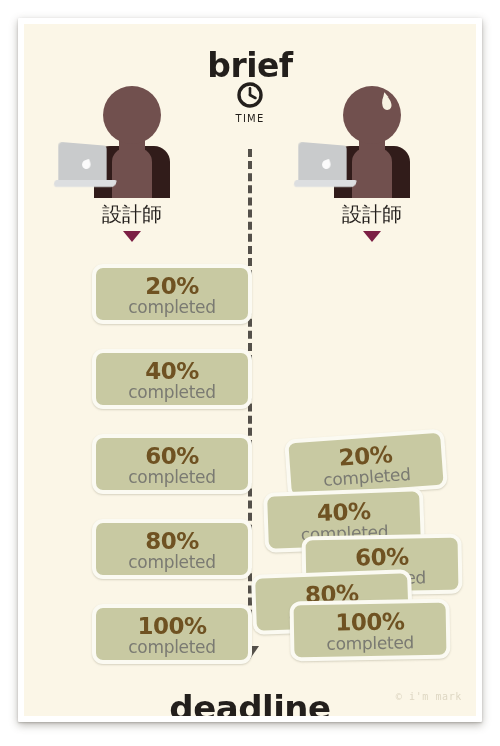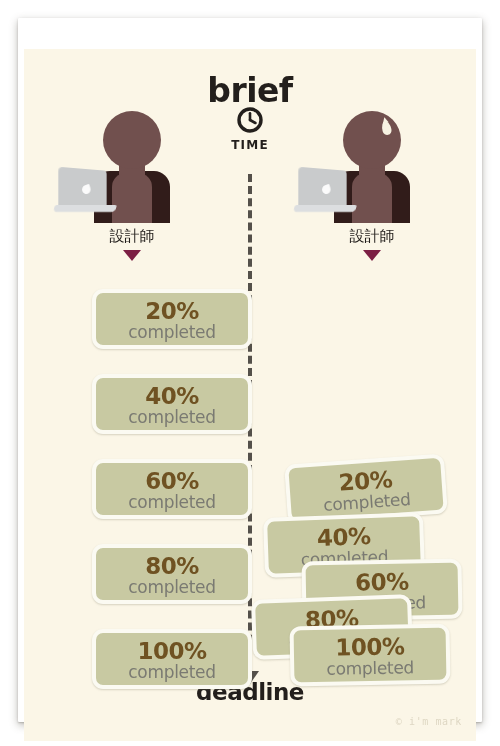--- a/index.html
+++ b/index.html
@@ -23,36 +23,35 @@
     box-shadow: 0 3px 9px rgba(90,85,75,0.42), 0 1px 2px rgba(90,85,75,0.3);
     border-radius: 1px;
   }
 
   #poster {
     position: relative;
     width: 100%;
     height: 100%;
     background: #fbf6e7;
     overflow: hidden;
-    margin-top: 25px;
   }
 
   
   .headline {
     position: absolute;
     left: 0;
     width: 100%;
     text-align: center;
     color: #231f1c;
     font-weight: bold;
     letter-spacing: -0.5px;
     font-family: "DejaVu Sans", "Liberation Sans", sans-serif;
   }
   #brief-title { top: 22px; font-size: 33px; }
-  #deadline-title { top: 630px; font-size: 23px; }
+  #deadline-title { top: 664px; font-size: 34px; }
 
   
   #timeline-axis {
     position: absolute;
     left: 50%;
     top: 125px;
     height: 505px;
     width: 0;
     border-left: 4px dashed #54504a;
     transform: translateX(-2px);
@@ -71,25 +70,25 @@
   
   #clock-group {
     position: absolute;
     left: 50%;
     top: 58px;
     transform: translateX(-50%);
     text-align: center;
     width: 70px;
   }
   #clock-label {
-    font-size: 12px;
+    font-size: 10px;
     color: #231f1c;
     letter-spacing: 1.2px;
     margin-top: 1px;
-    font-weight: bold;
+    font-weight: normal;
   }
 
   
   .person {
     position: absolute;
     width: 160px;
     text-align: center;
   }
   #person-left  { left: 28px;  top: 62px; }
   #person-right { left: 268px; top: 62px; }
@@ -181,21 +180,21 @@
     position: absolute;
     left: 0; top: 36px;
     width: 62px; height: 7px;
     background: #dcdee0;
     border-radius: 2px 2px 4px 4px;
     transform: skewX(-16deg);
   }
 
   .person-name {
     margin-top: 4px;
-    font-size: 15px;
+    font-size: 20px;
     color: #231f1c;
     line-height: 1.22;
     font-family: "DejaVu Sans", "Liberation Sans", sans-serif;
   }
   .marker-triangle {
     width: 0; height: 0;
     margin: 5px auto 0;
     border-left: 9px solid transparent;
     border-right: 9px solid transparent;
     border-top: 11px solid #7c1f44;

